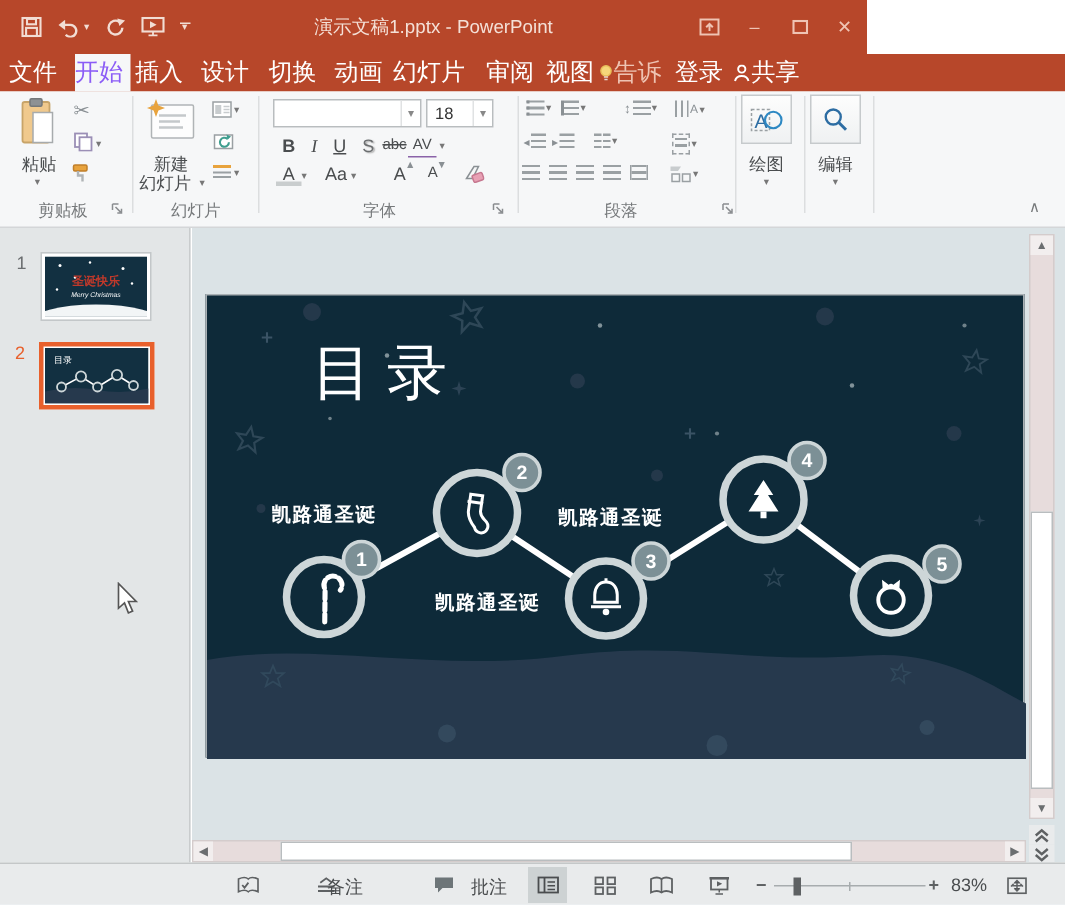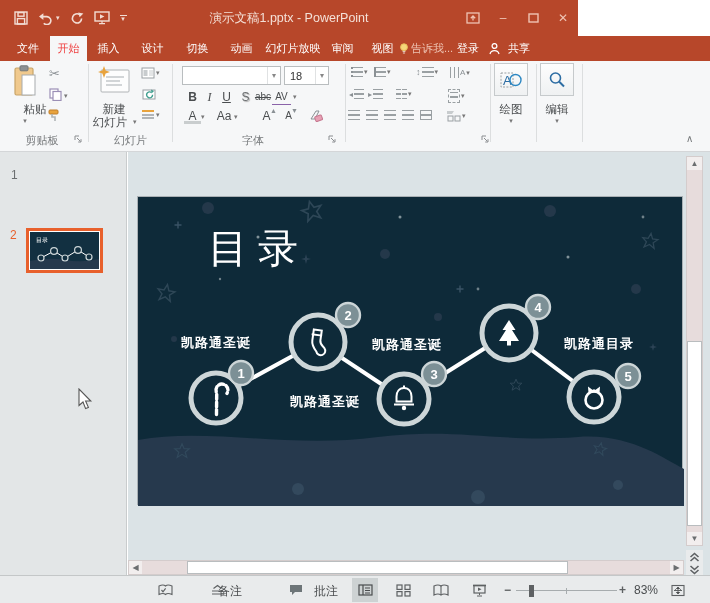--- a/index.html
+++ b/index.html
@@ -8,22 +8,22 @@
 .abs{position:absolute}
 
 .titlebar{position:absolute;left:0;top:0;width:578px;height:36px;background:#B7472A;color:#f2ddd4}
 .qat{position:absolute;left:14px;top:6px;display:flex;align-items:center;gap:10px;height:24px}
 .qbtn{display:flex;align-items:center;color:#f2ddd4;font-size:14px;cursor:default}
 .wtitle{position:absolute;left:0;right:0;top:10px;text-align:center;font-size:12.5px;color:#f4e0d7}
 .wctrl{position:absolute;right:0;top:0;height:36px;display:flex;align-items:center}
 .wbtn{width:30px;height:36px;display:flex;align-items:center;justify-content:center;color:#efc4b4;font-size:12px}
 
 .tabrow{position:absolute;left:0;top:36px;width:710px;height:25px;background:#B7472A}
-.tab{position:absolute;top:0;height:25px;line-height:25px;text-align:center;color:#fff;font-size:11px}
-.tab.active{background:#f6f7f8;color:#ef4444}
+.tab{position:absolute;top:0;height:25px;line-height:25px;color:#fff;font-size:16px}
+.tab.active{background:#f6f7f8;color:#8b5cf6}
 
 .ribbon{position:absolute;left:0;top:61px;width:710px;height:91px;background:#f6f7f8;border-bottom:1px solid #d4d6d8;color:#444}
 .vsep{position:absolute;top:3px;height:78px;width:1px;background:#dcdedf}
 .glabel{position:absolute;top:72px;font-size:11px;color:#76797b;text-align:center}
 .fbtn{position:absolute;width:17px;height:16px;line-height:16px;text-align:center;font-size:12px;color:#4a4d4f}
 .caret{font-size:7px;color:#777}
 .combo{position:absolute;top:5px;height:19px;background:#fff;border:1px solid #b9bdbf;display:flex;align-items:center;font-size:11px;color:#333}
 .combo .arr{margin-left:auto;width:13px;text-align:center;color:#888;font-size:8px;border-left:1px solid #e0e2e3;align-self:stretch;line-height:18px}
 .ln{display:inline-block;width:12px;height:10px;background:repeating-linear-gradient(to bottom,#9aa0a3 0 1.4px,transparent 1.4px 4.3px)}
 .dotl{border-left:2px dotted #8a9094;padding-left:3px}
@@ -142,21 +142,21 @@
 
   <div class="ribbon">
 
     <span class="abs" style="left:12px;top:4px">
       <svg width="26" height="34" viewBox="0 0 26 34">
           <rect x="3" y="3" width="18" height="27" rx="1.5" fill="#f0c98d" stroke="#c8a468" stroke-width="1.2"></rect>
           <rect x="8" y="0.8" width="8" height="5" rx="1" fill="#8d9194" stroke="#74787a"></rect>
           <rect x="10" y="10" width="13" height="20" fill="#fff" stroke="#a7abad"></rect>
         </svg>
     </span>
-    <span class="blab" style="left:14px;width:42px">粘贴</span>
+    <span class="blab" style="left:5px;width:42px">粘贴</span>
     <span class="bcaret" style="left:4px;width:42px">▾</span>
     <span class="abs" style="left:49px;top:5px;color:#8a9094;font-size:13px">✂</span>
     <span class="abs" style="left:49px;top:27px">
       <svg width="13" height="13" viewBox="0 0 13 13">
           <rect x="1" y="1" width="8" height="9" fill="#fff" stroke="#9b8fb6" stroke-width="1.2"></rect>
           <rect x="4" y="3.5" width="8" height="9" fill="#fff" stroke="#9b8fb6" stroke-width="1.2"></rect>
         </svg>
     </span>
     <span class="abs caret" style="left:64px;top:31px">▾</span>
     <span class="abs" style="left:48px;top:48px">
@@ -296,20 +296,21 @@
         <span class="ln" style="border-left:1px solid #9aa0a3;border-right:1px solid #9aa0a3;padding:0 1px"></span>
       </span>
     <span class="pbtn" style="left:446px;top:49px">
       <svg width="15" height="12" viewBox="0 0 15 12">
           <path d="M1,1 h7 l-2,3 h-5 z" fill="#c8ccce"></path>
           <rect x="2" y="6" width="5" height="5" fill="none" stroke="#9aa0a3"></rect>
           <rect x="9" y="6" width="5" height="5" fill="none" stroke="#9aa0a3"></rect>
         </svg>
         <span class="caret">▾</span>
     </span>
+    <span class="glabel" style="left:346px;width:136px">段落</span>
     <span class="abs" style="left:481px;top:74px">
       <svg width="8" height="8" viewBox="0 0 8 8">
           <path d="M1,1 h4 M1,1 v4 M3,3 l3.4,3.4 M7,4.2 V7 H4.2" fill="none" stroke="#8a8d90" stroke-width="1"></path>
         </svg>
     </span>
     <span class="vsep" style="left:490px"></span>
 
     <span class="bigbox" style="left:494px">
       <svg width="22" height="20" viewBox="0 0 22 20">
           <rect x="1" y="3" width="12" height="14" fill="none" stroke="#9aa0a3" stroke-dasharray="2 1.4"></rect>
@@ -329,20 +330,34 @@
     </span>
     <span class="blab" style="left:536px;width:42px">编辑</span>
     <span class="bcaret" style="left:536px;width:42px">▾</span>
     <span class="vsep" style="left:582px"></span>
 
     <span class="abs" style="left:686px;top:72px;color:#76797b;font-size:10px">∧</span>
   </div>
 
   <div class="thumbs">
     <span class="slidenum" style="left:11px;top:16px">1</span>
+    <div class="abs" style="left:28px;top:17px;width:72px;height:44px;border:2px solid #fff;outline:1px solid #c3c7c9">
+      <svg width="68" height="40" viewBox="0 0 68 40">
+        <rect width="68" height="40" fill="#123041"></rect>
+        <circle cx="10" cy="6" r="1" fill="#fff"></circle>
+          <circle cx="30" cy="4" r="0.8" fill="#fff"></circle>
+          <circle cx="52" cy="8" r="1" fill="#fff"></circle>
+          <circle cx="20" cy="14" r="0.8" fill="#fff"></circle>
+          <circle cx="58" cy="18" r="0.8" fill="#fff"></circle>
+          <circle cx="8" cy="22" r="0.8" fill="#fff"></circle>
+        <ellipse cx="34" cy="44" rx="44" ry="12" fill="#f2f5f6"></ellipse>
+        <text x="34" y="19" font-size="8" font-weight="bold" fill="#c0392b" text-anchor="middle">圣诞快乐</text>
+        <text x="34" y="27" font-size="4.5" font-style="italic" fill="#fff" text-anchor="middle">Merry Christmas</text>
+      </svg>
+    </div>
     <span class="slidenum" style="left:10px;top:76px;color:#E8602C">2</span>
     <div class="abs" style="left:26px;top:76px;width:77px;height:45px;border:3px solid #E8602C;background:#fff;padding:1px">
       <svg width="69" height="37" viewBox="0 0 69 37">
         <rect width="69" height="37" fill="#123041"></rect>
         <text x="6" y="10" font-size="6" fill="#fff">目录</text>
         <path d="M0,29 Q18,25 35,28 T69,27 L69,37 L0,37 Z" fill="#26394D"></path>
         <polyline points="11,26 24,19 35,26 48,18 59,25" stroke="#fff" stroke-width="1" fill="none"></polyline>
         <circle cx="11" cy="26" r="3" fill="#123041" stroke="#CDD6D8" stroke-width="1.2"></circle>
         <circle cx="24" cy="19" r="3.4" fill="#123041" stroke="#CDD6D8" stroke-width="1.2"></circle>
         <circle cx="35" cy="26" r="3" fill="#123041" stroke="#CDD6D8" stroke-width="1.2"></circle>
@@ -443,21 +458,20 @@
             <circle cx="0" cy="-8" r="1.8" fill="#fff"></circle>
           </g>
           <circle cx="490" cy="179" r="12" fill="#7C9096" stroke="#CDD6D8" stroke-width="2.4"></circle>
           <text x="490" y="183.5" font-size="13" font-weight="bold" fill="#fff" text-anchor="middle">5</text>
         </g>
       </svg>
       <div class="slidetitle">目录</div>
       <div class="toclabel" style="left:13px;top:137px">凯路通圣诞</div>
       <div class="toclabel" style="left:204px;top:139px">凯路通圣诞</div>
       <div class="toclabel" style="left:122px;top:196px">凯路通圣诞</div>
-      <div class="toclabel" style="left:396px;top:138px">凯路通目录</div>
     </div>
 
     <div class="vscroll">
       <div class="sbtn" style="height:13px">▲</div>
       <div class="vthumb"></div>
       <div class="sbtn" style="position:absolute;bottom:0;width:100%;height:13px">▼</div>
     </div>
     <div class="navbtn" style="top:398px">
       <svg width="11" height="10" viewBox="0 0 11 10">
           <path d="M1.5,5 L5.5,1.5 L9.5,5 M1.5,9 L5.5,5.5 L9.5,9" fill="none" stroke="#5e6163" stroke-width="1.6"></path>

